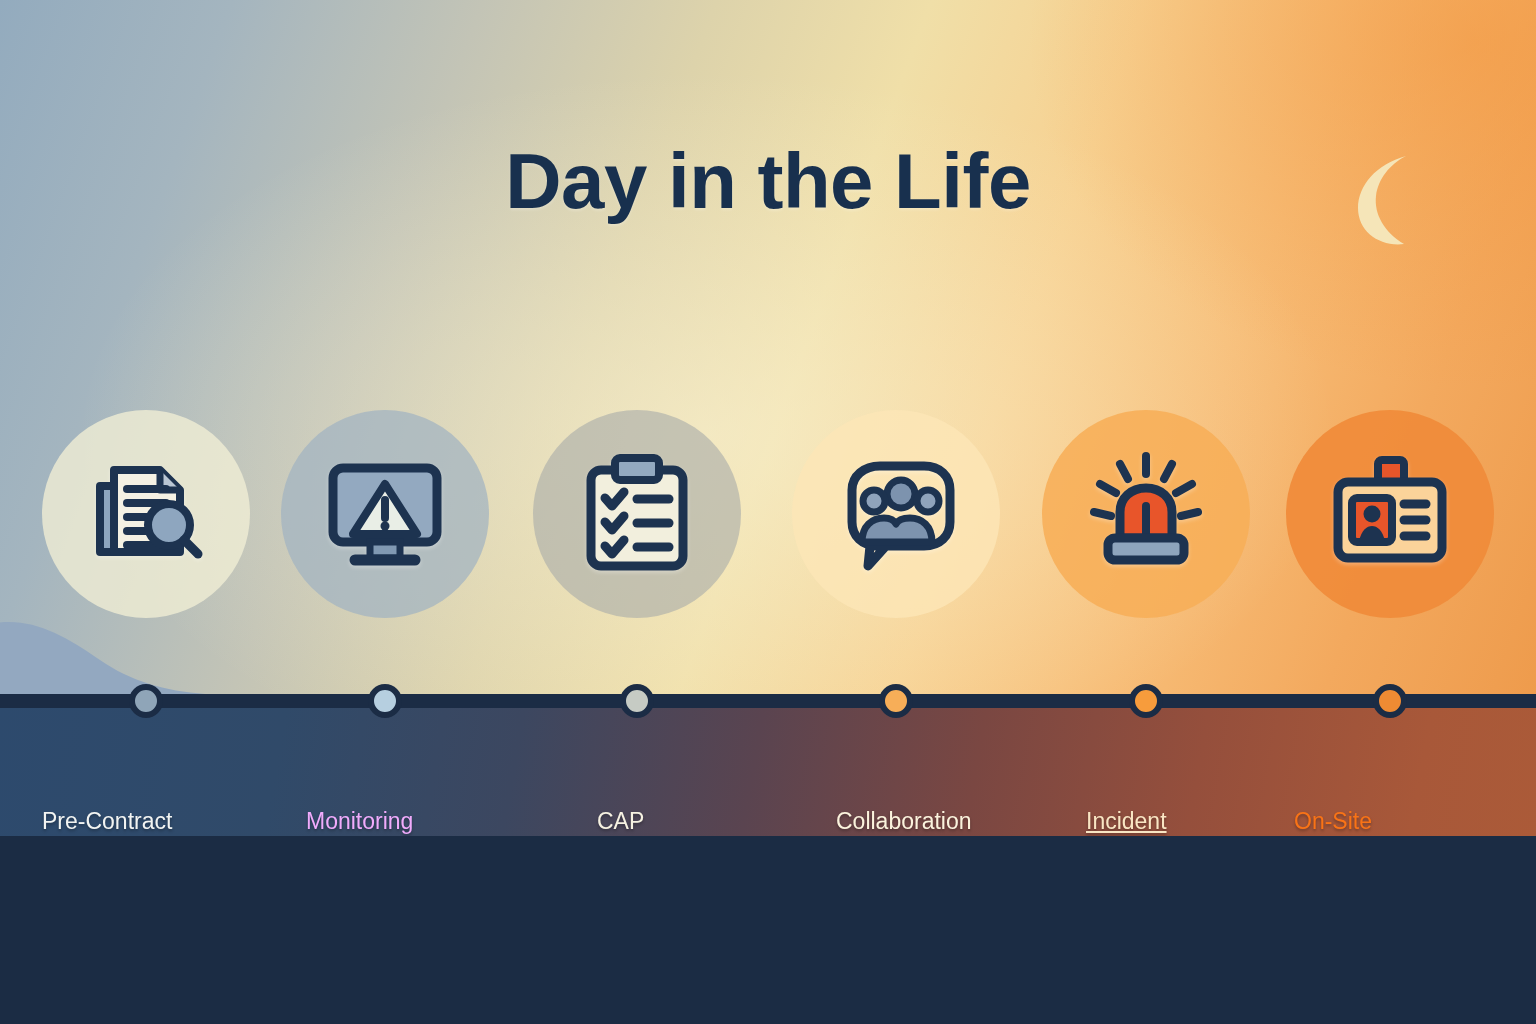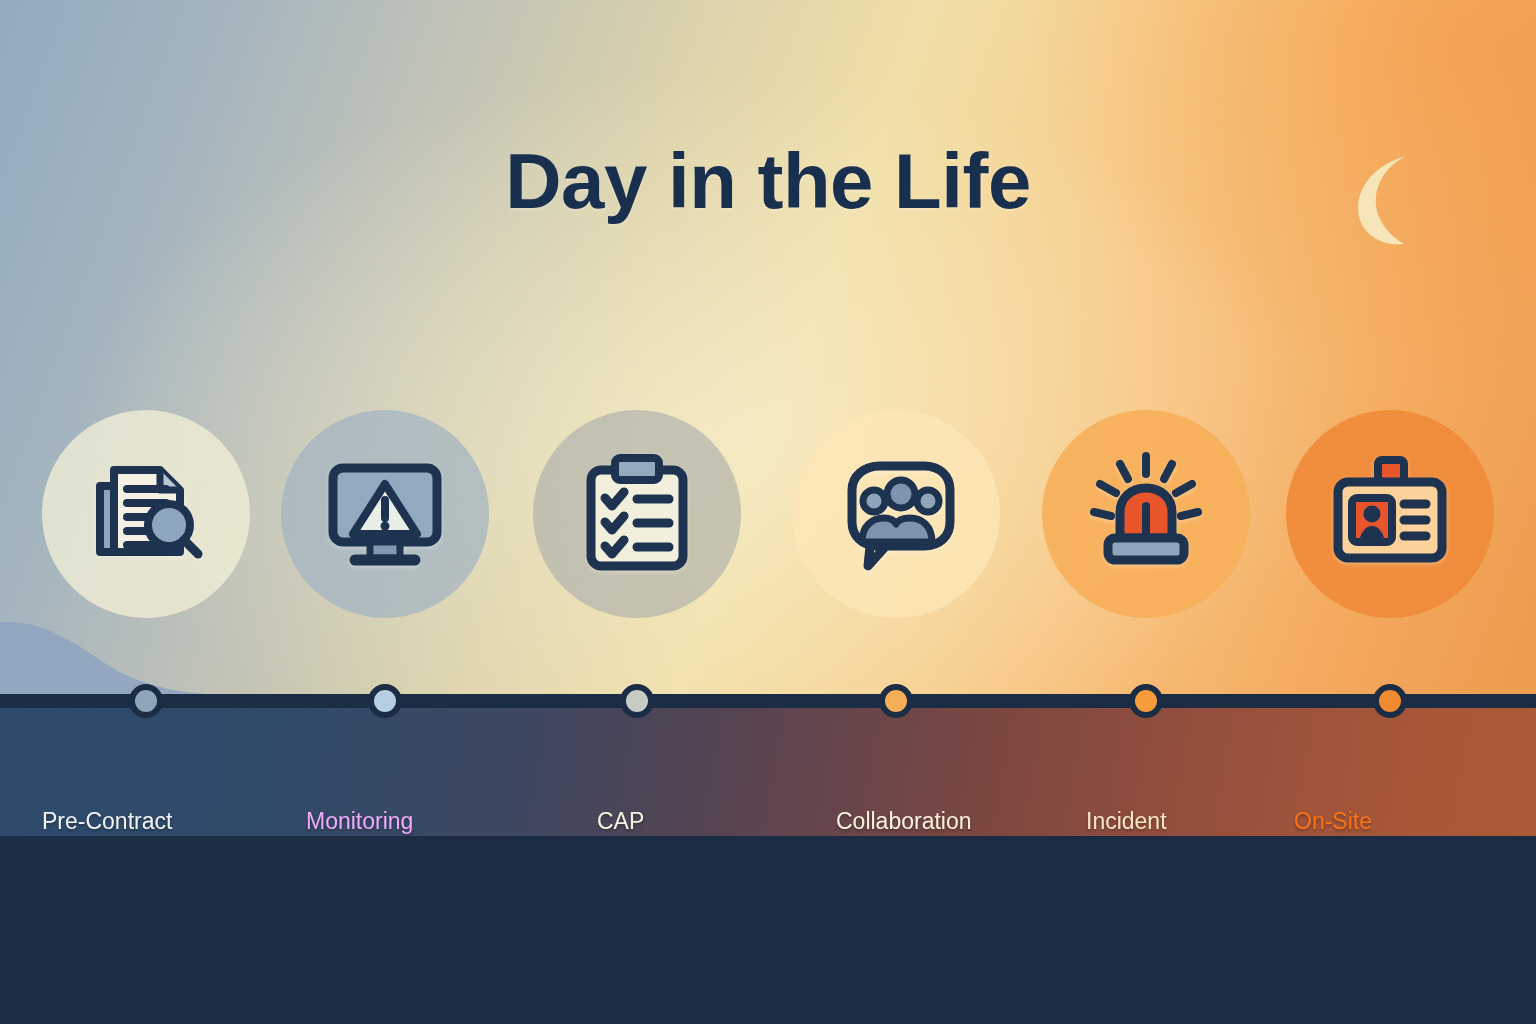--- a/index.html
+++ b/index.html
@@ -296,16 +296,16 @@
   <div class="dot" style="left:368px;  background:#b6cfe0;"></div>
   <div class="dot" style="left:620px;  background:#c6cbc4;"></div>
   <div class="dot" style="left:879px;  background:#f7ae58;"></div>
   <div class="dot" style="left:1129px; background:#f79c3c;"></div>
   <div class="dot" style="left:1373px; background:#ef8b33;"></div>
 
   <div class="label" style="left:42px;   color:#f2f4f2;">Pre-Contract</div>
   <div class="label" style="left:306px;  color:#f0abfc;">Monitoring</div>
   <div class="label" style="left:597px;  color:#f6f2e2;text-align:right;">CAP</div>
   <div class="label" style="left:792px;  color:#fbf3dd;margin-left:44px;">Collaboration</div>
-  <div class="label" style="left:1086px; color:#f9e6c4;">Incident</div>
+  <div class="label" style="left:1086px; color:#f9e6c4;text-decoration:underline;">Incident</div>
   <div class="label" style="left:1294px; color:#f97316;">On-Site</div>
 
 </div>
 
 </body></html>

